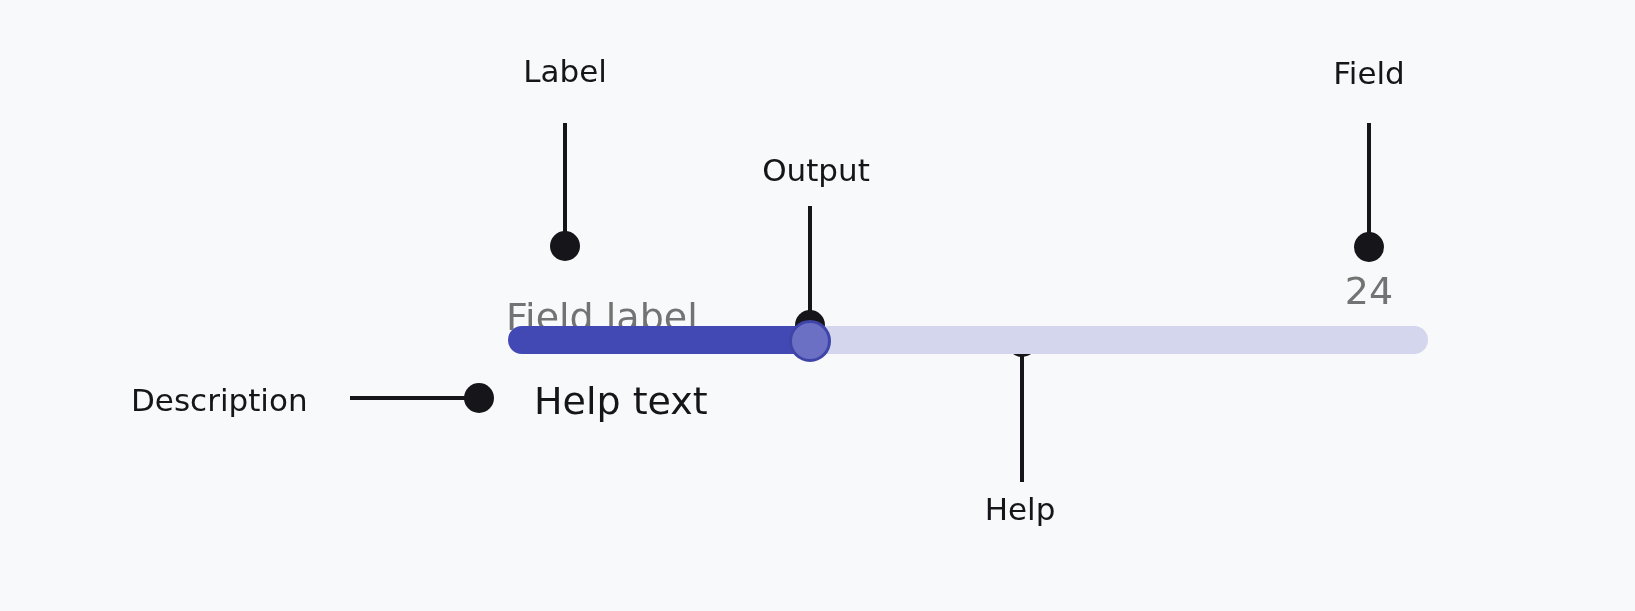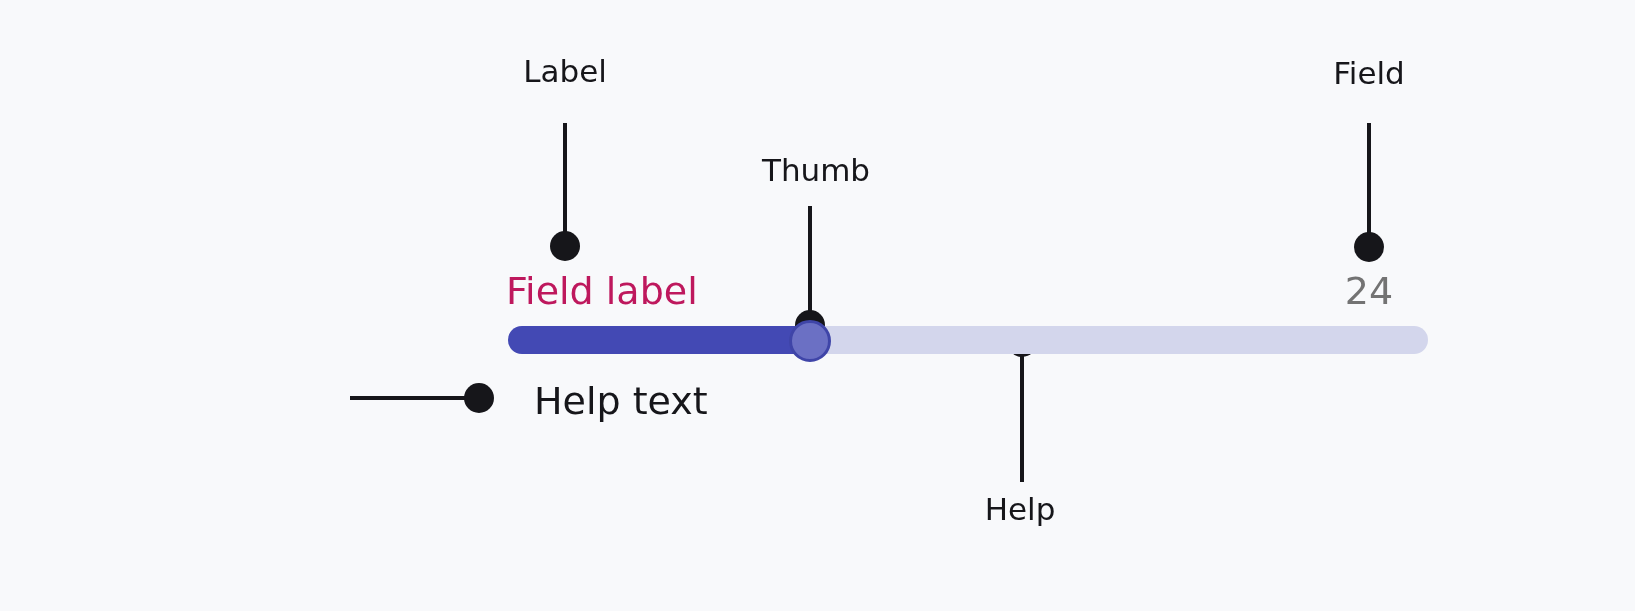--- a/index.html
+++ b/index.html
@@ -52,22 +52,23 @@
     height: 30px;
     background: #16161a;
     border-radius: 50%;
   }
 
   
   .field-label {
     position: absolute;
     font-size: 38px;
     line-height: 1;
-    color: #be185d;
+    color: #737373;
     white-space: nowrap;
+    margin-top: 26px;
   }
   .help-text {
     position: absolute;
     font-size: 38px;
     line-height: 1;
     color: #16161a;
     white-space: nowrap;
   }
   .output-value {
     position: absolute;
@@ -102,32 +103,33 @@
 </style>
 </head>
 <body>
 
 <div id="stage">
 
   <div class="anno-label center" style="left:565px; top:56px;">Label</div>
   <div class="leader-v" style="left:563px; top:123px; height:125px;"></div>
   <div class="leader-dot" style="left:550px; top:231px;"></div>
 
-  <div class="anno-label center" style="left:816px; top:155px;">Thumb</div>
+  <div class="anno-label center" style="left:816px; top:155px;">Output</div>
   <div class="leader-v" style="left:808px; top:206px; height:120px;"></div>
   <div class="leader-dot" style="left:795px; top:310px;"></div>
 
   <div class="anno-label center" style="left:1369px; top:58px;">Field</div>
   <div class="leader-v" style="left:1367px; top:123px; height:125px;"></div>
   <div class="leader-dot" style="left:1354px; top:232px;"></div>
 
   <div class="leader-dot" style="left:1007px; top:327px;"></div>
   <div class="leader-v" style="left:1020px; top:348px; height:134px;"></div>
   <div class="anno-label center" style="left:1020px; top:494px;">Help</div>
 
+  <div class="anno-label" style="left:131px; top:385px;">Description</div>
   <div class="leader-h" style="left:350px; top:396px; width:130px;"></div>
   <div class="leader-dot" style="left:464px; top:383px;"></div>
 
   <div class="field-label" style="left:506px; top:272px;">Field label</div>
 
   <div class="output-value" style="left:1369px; top:272px;">24</div>
 
   <div class="track" style="left:508px; top:326px; width:920px;">
     <div class="track-fill" style="left:0px; top:0px; width:302px;"></div>
   </div>

